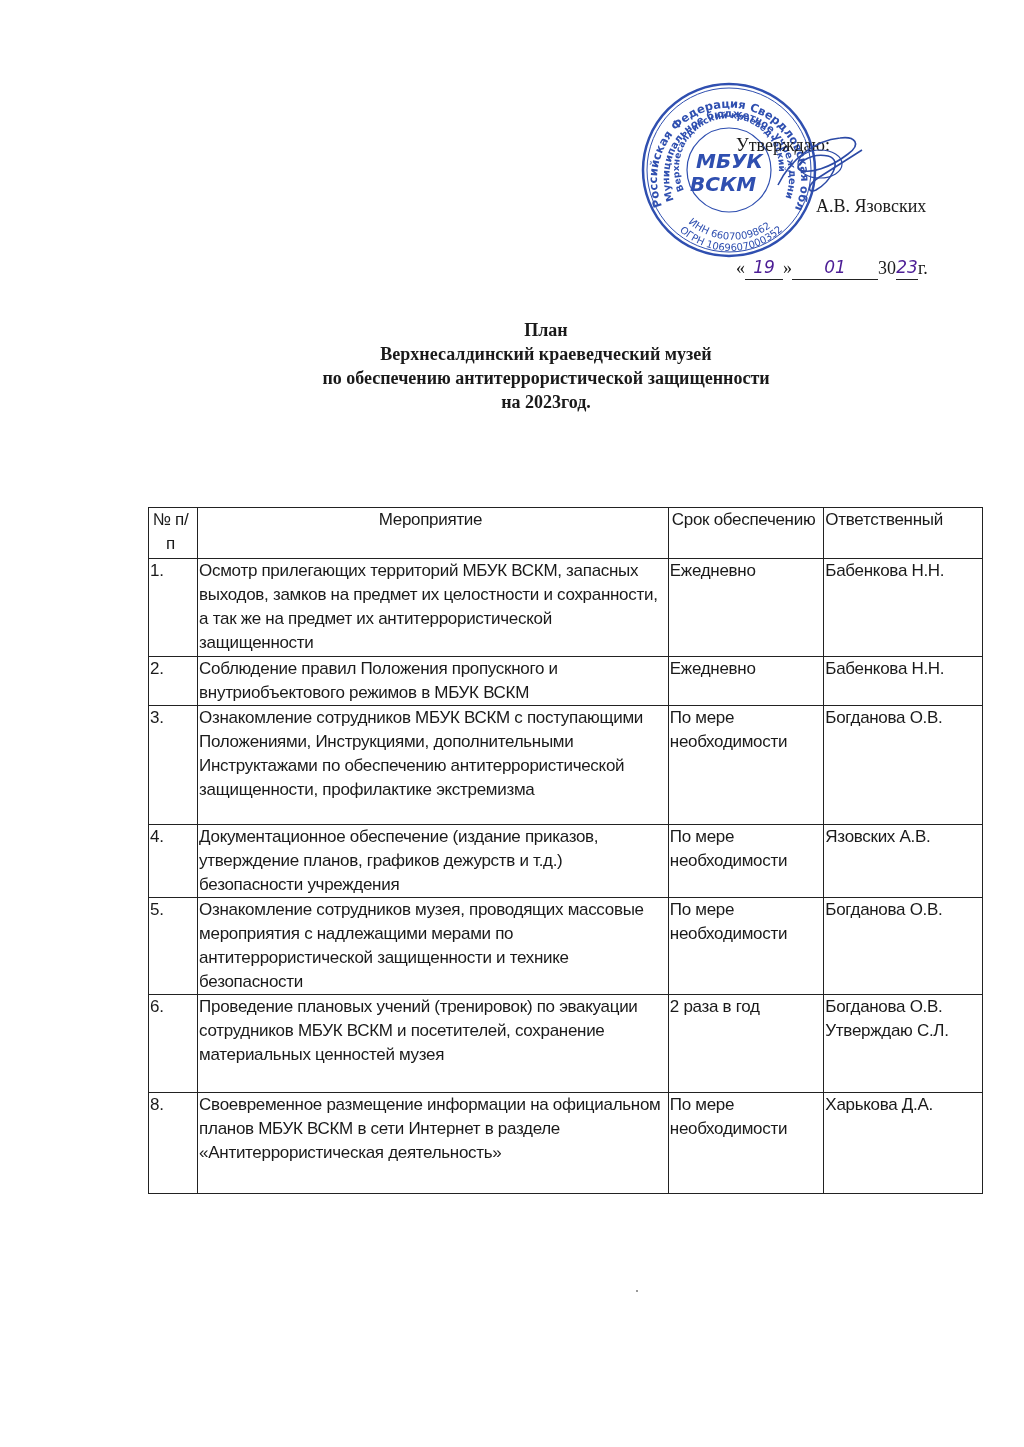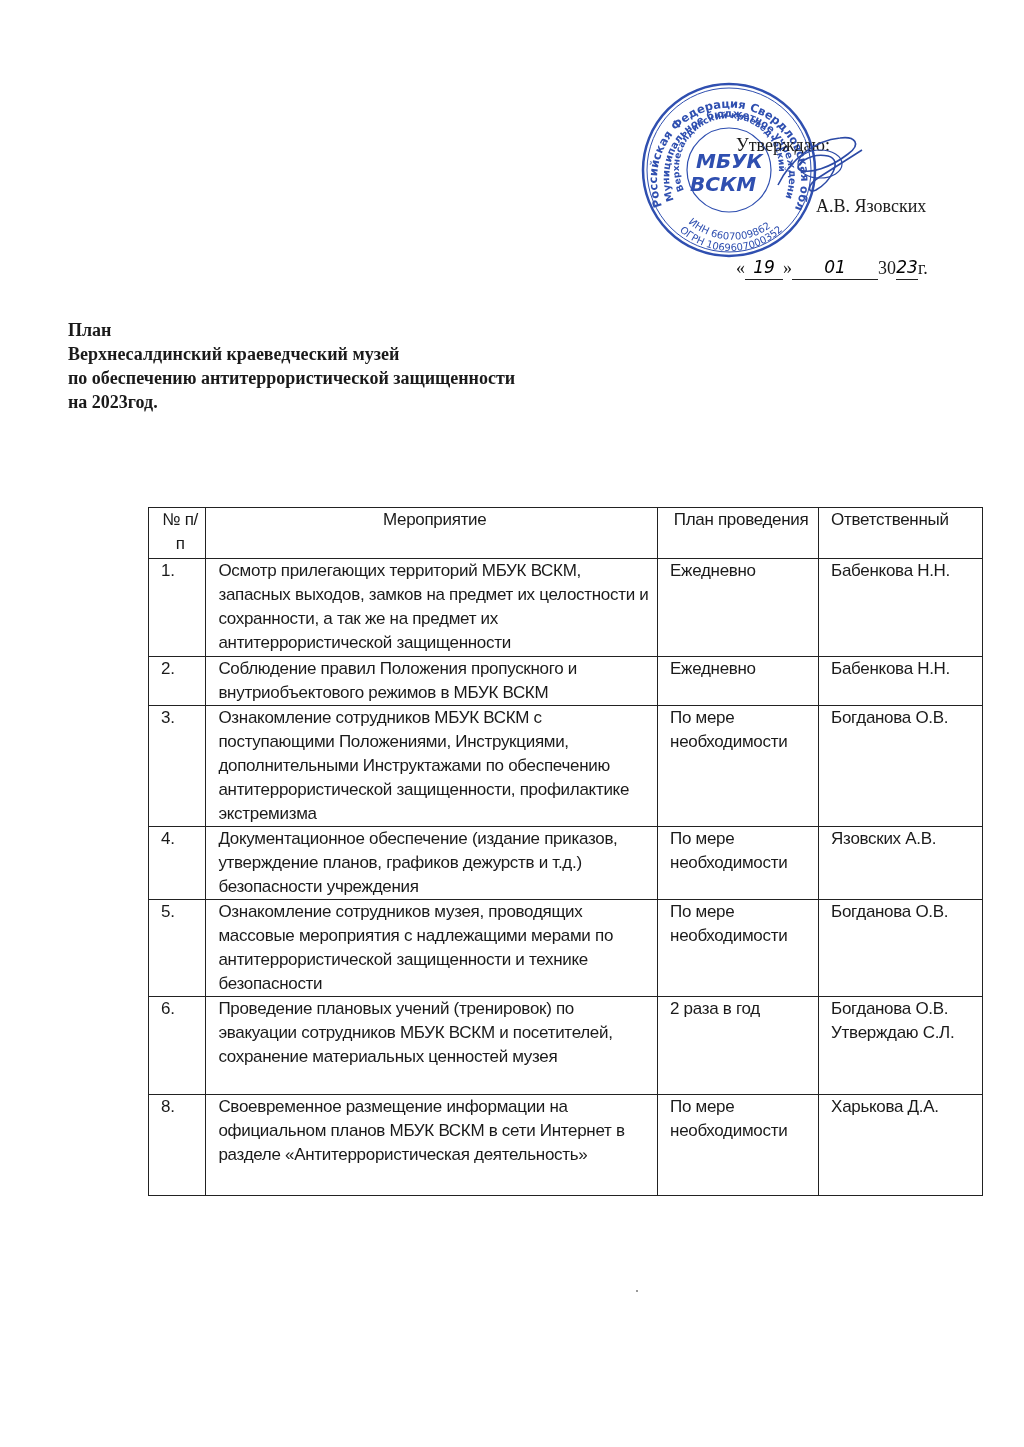--- a/index.html
+++ b/index.html
@@ -11,41 +11,41 @@
   .approval {
     position: absolute; left: 700px; top: 96px; width: 290px;
     font-size: 18px; line-height: 24px; z-index: 3;
   }
   .approval .line { position: relative; height: 24px; white-space: nowrap; margin-top: 37px; }
   .approval .l1 { padding-left: 36px; }
   .approval .l2 { padding-left: 34px; }
   .approval .l3 { padding-left: 116px; }
   .approval .l4 { padding-left: 36px; }
   .sig-line { display: inline-block; border-bottom: 1px solid #222; vertical-align: bottom; }
-  .handwrite { font-family: "DejaVu Sans", sans-serif; font-style: italic; color: #000000; font-size: 17px; }
+  .handwrite { font-family: "DejaVu Sans", sans-serif; font-style: italic; color: #4c1d95; font-size: 17px; }
 
   .stamp {
     position: absolute; left: 640px; top: 78px; width: 178px; height: 184px; z-index: 2;
   }
   .signature { position: absolute; left: 770px; top: 130px; width: 100px; height: 70px; z-index: 4; }
 
   .title-block {
-    position: absolute; left: 0; top: 318px; width: 1024px; 
+    position: absolute; left: 0; top: 318px; width: 1024px; text-align: center;
     font-weight: bold; font-size: 18px; line-height: 24px;
   }
   .title-block div { padding-left: 68px; }
 
   table.plan {
     position: absolute; left: 148px; top: 507px; width: 835px;
     border-collapse: collapse; font-size: 18px; line-height: 24px;
     font-family: "Liberation Sans Narrow", "Liberation Serif", serif;
   }
   table.plan td, table.plan th {
     border: 1.5px solid #222; vertical-align: top; font-weight: normal;
-    padding: 0 6px 0 12px;
+    padding: 0 6px 0 1px;
   }
   .col-num { width: 40px; }
   .col-act { width: 452px; }
   .col-date { width: 144px; text-align: left; }
   .col-resp { width: 147px; }
   th.col-num, th.col-act, th.col-date { text-align: center; }
   th.col-resp { text-align: left; }
   .cell-text { font-family: "Liberation Sans", sans-serif; font-stretch: condensed; font-size: 17px; letter-spacing: -0.3px; }
   .dot { position: absolute; left: 636px; top: 1290px; width: 2px; height: 2px; background: #999; }
 </style>
@@ -94,21 +94,21 @@
   <div>Верхнесалдинский краеведческий музей</div>
   <div>по обеспечению антитеррористической защищенности</div>
   <div>на 2023год.</div>
 </div>
 
 <table class="plan">
   <thead>
     <tr style="height:51px">
       <th class="col-num cell-text">№ п/п</th>
       <th class="col-act cell-text">Мероприятие</th>
-      <th class="col-date cell-text">План проведения</th>
+      <th class="col-date cell-text">Срок обеспечению</th>
       <th class="col-resp cell-text">Ответственный</th>
     </tr>
   </thead>
   <tbody>
     <tr style="height:98px">
       <td class="col-num cell-text">1.</td>
       <td class="col-act cell-text">Осмотр прилегающих территорий МБУК ВСКМ, запасных выходов, замков на предмет их целостности и сохранности, а так же на предмет их антитеррористической защищенности</td>
       <td class="col-date cell-text">Ежедневно</td>
       <td class="col-resp cell-text">Бабенкова Н.Н.</td>
     </tr>

